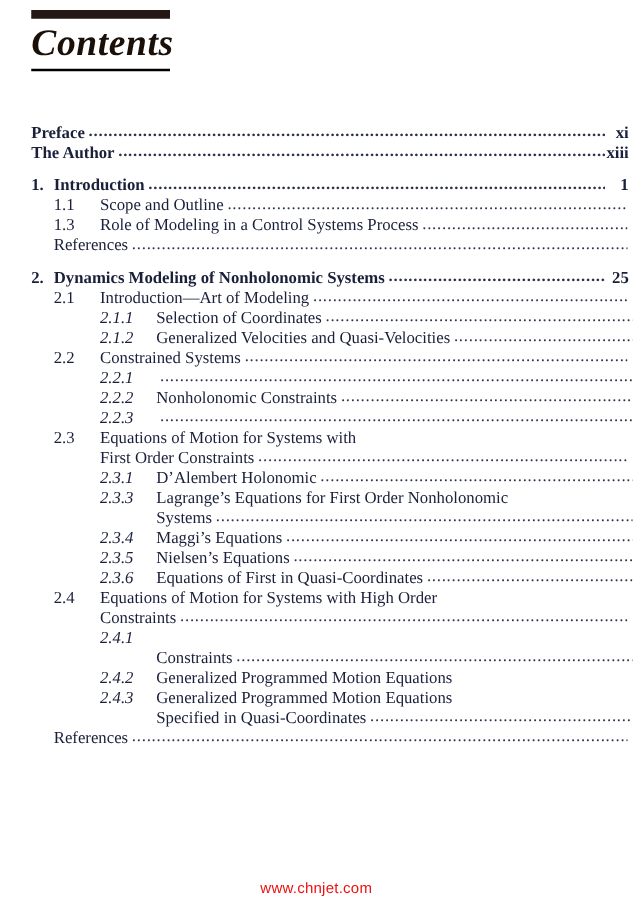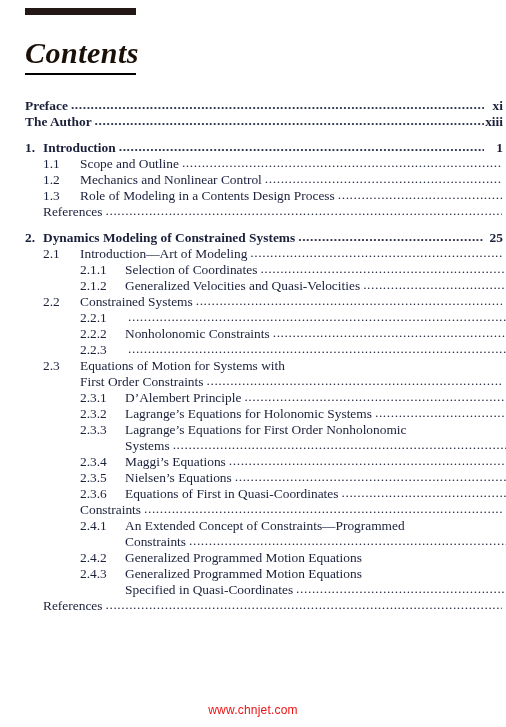--- a/index.html
+++ b/index.html
@@ -29,21 +29,21 @@
     width: 111px;
   }
   .contents-title {
     font-family: "Liberation Serif", "DejaVu Serif", serif;
     font-style: italic;
     font-weight: 700;
     font-size: 30px;
     line-height: 36px;
     color: #1a1008;
     letter-spacing: 0.5px;
-    margin-top: 20px;
+    margin-top: 2px;
     white-space: nowrap;
   }
   .rule-thin {
     height: 1.6px;
     background: #000000;
     width: 111px;
     margin-top: 2px;
   }
 
   
@@ -115,21 +115,21 @@
   .lvl-chap .line { padding-left: 25px; }
   .lvl-chap .num { width: 18px; }
   .lvl-chap .leader { font-weight: 700; }
 
   
   .lvl-sec .line { padding-left: 43px; }
   .lvl-sec .num { width: 37px; }
 
   
   .lvl-sub .line { padding-left: 80px; }
-  .lvl-sub .num { width: 45px; }
+  .lvl-sub .num { width: 45px; font-style: italic; }
 
   
   .lvl-back .line { padding-left: 43px; }
   .lvl-back .num { width: 0; }
 
   .gap-chapter { height: 10px; }
 
   
   .watermark {
     position: absolute;
@@ -181,47 +181,39 @@
     <div class="entry lvl-sec">
       <div class="line">
         <span class="num">1.1</span>
         <span class="txt">Scope and Outline</span>
         <span class="leader"></span>
         <span class="page">3</span>
       </div>
     </div>
     <div class="entry lvl-sec">
       <div class="line">
-        <span class="num">1.2</span>
-        <span class="txt">Mechanics and Nonlinear Control</span>
-        <span class="leader"></span>
-        <span class="page">6</span>
-      </div>
-    </div>
-    <div class="entry lvl-sec">
-      <div class="line">
         <span class="num">1.3</span>
-        <span class="txt">Role of Modeling in a Contents Design Process</span>
+        <span class="txt">Role of Modeling in a Control Systems Process</span>
         <span class="leader"></span>
         <span class="page">20</span>
       </div>
     </div>
     <div class="entry lvl-back">
       <div class="line">
         <span class="num"></span>
         <span class="txt">References</span>
         <span class="leader"></span>
         <span class="page">21</span>
       </div>
     </div>
     <div class="gap-chapter"></div>
     <div class="entry lvl-chap">
       <div class="line">
         <span class="num">2.</span>
-        <span class="txt">Dynamics Modeling of Constrained Systems</span>
+        <span class="txt">Dynamics Modeling of Nonholonomic Systems</span>
         <span class="leader"></span>
         <span class="page">25</span>
       </div>
     </div>
     <div class="entry lvl-sec">
       <div class="line">
         <span class="num">2.1</span>
         <span class="txt">Introduction—Art of Modeling</span>
         <span class="leader"></span>
         <span class="page">25</span>
@@ -279,28 +271,21 @@
       <div class="line">
         <span class="num">2.3</span>
         <span class="txt">First Order Constraints</span>
         <span class="leader"></span>
         <span class="page">37</span>
       </div>
     </div>
     <div class="entry lvl-sub">
       <div class="line">
         <span class="num">2.3.1</span>
-        <span class="txt">D’Alembert Principle</span>
-        <span class="leader"></span>
-      </div>
-    </div>
-    <div class="entry lvl-sub">
-      <div class="line">
-        <span class="num">2.3.2</span>
-        <span class="txt">Lagrange’s Equations for Holonomic Systems</span>
+        <span class="txt">D’Alembert Holonomic</span>
         <span class="leader"></span>
       </div>
     </div>
     <div class="entry lvl-sub">
       <div class="line">
         <span class="num">2.3.3</span>
         <span class="txt">Lagrange’s Equations for First Order Nonholonomic</span>
         <span style="flex: 1 1 auto;"></span>
       </div>
     </div>
@@ -325,32 +310,38 @@
         <span class="leader"></span>
       </div>
     </div>
     <div class="entry lvl-sub">
       <div class="line">
         <span class="num">2.3.6</span>
         <span class="txt">Equations of First in Quasi-Coordinates</span>
         <span class="leader"></span>
       </div>
     </div>
+    <div class="entry lvl-sec">
+      <div class="line">
+        <span class="num">2.4</span>
+        <span class="txt">Equations of Motion for Systems with High Order</span>
+        <span style="flex: 1 1 auto;"></span>
+      </div>
+    </div>
     <div class="entry lvl-sec cont">
       <div class="line">
         <span class="num">2.4</span>
         <span class="txt">Constraints</span>
         <span class="leader"></span>
         <span class="page">67</span>
       </div>
     </div>
     <div class="entry lvl-sub">
       <div class="line">
         <span class="num">2.4.1</span>
-        <span class="txt">An Extended Concept of Constraints—Programmed</span>
         <span style="flex: 1 1 auto;"></span>
       </div>
     </div>
     <div class="entry lvl-sub cont">
       <div class="line">
         <span class="num">2.4.1</span>
         <span class="txt">Constraints</span>
         <span class="leader"></span>
       </div>
     </div>

